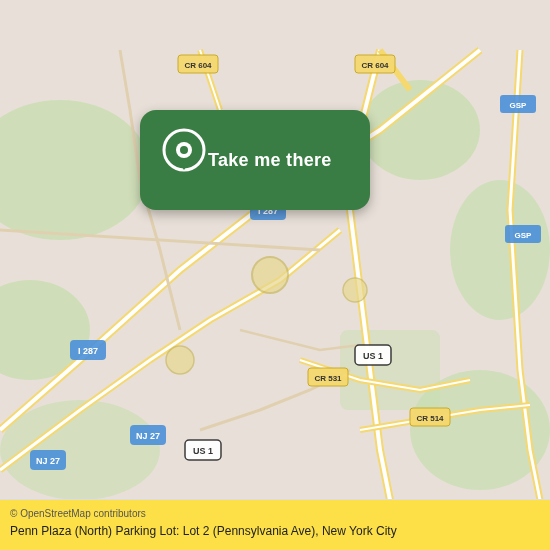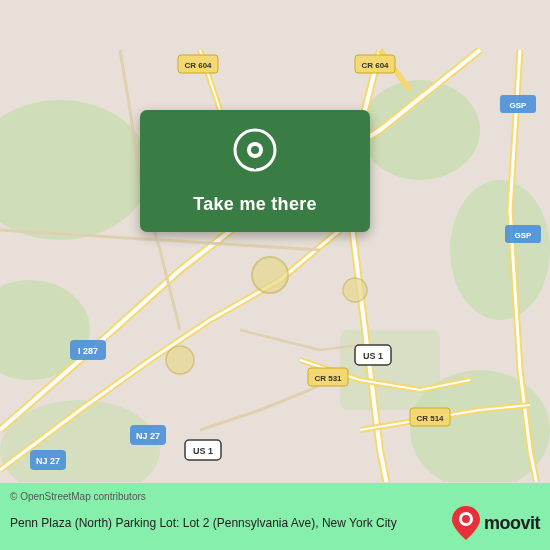--- a/index.html
+++ b/index.html
@@ -35,23 +35,23 @@
       height: 100%;
     }
 
     
     #cta-panel {
       position: absolute;
       top: 110px;
       left: 140px;
       width: 230px;
       background-color: #3a7d44;
-      border-radius: 7px;
+      border-radius: 16px;
       display: flex;
-      flex-direction: column;
+      flex-direction: row;
       align-items: center;
       padding: 18px 20px 16px 20px;
       box-shadow: 0 4px 12px rgba(0,0,0,0.3);
       cursor: pointer;
     }
 
     #pin-icon {
       width: 48px;
       height: 56px;
       margin-bottom: 10px;
@@ -65,21 +65,21 @@
       text-align: center;
       line-height: 1.2;
     }
 
     
     #info-bar {
       position: absolute;
       bottom: 0;
       left: 0;
       width: 100%;
-      background-color: #86efac;
+      background-color: #fde047;
       padding: 8px 10px 10px 10px;
       border-top: 1px solid #ddd;
     }
 
     #attribution {
       font-size: 10px;
       color: #555;
       margin-bottom: 4px;
     }
 
@@ -220,24 +220,15 @@
     </svg>
     <span id="cta-button-label">Take me there</span>
   </div>
 
   <div id="info-bar">
     <div id="attribution">
       <span>© OpenStreetMap contributors</span>
     </div>
     <div id="location-row">
       <span id="location-text">Penn Plaza (North) Parking Lot: Lot 2 (Pennsylvania Ave), New York City</span>
-      <div id="moovit-logo">
-
-        <svg id="moovit-pin" viewBox="0 0 28 34" xmlns="http://www.w3.org/2000/svg">
-          <path d="M 14 0 C 6 0 0 6 0 14 C 0 22 14 34 14 34 C 14 34 28 22 28 14 C 28 6 22 0 14 0 Z" fill="#e8303a"></path>
-          <circle cx="14" cy="13" r="7" fill="white"></circle>
-          <circle cx="14" cy="13" r="4" fill="#e8303a"></circle>
-        </svg>
-        <span id="moovit-text">moovit</span>
-      </div>
     </div>
   </div>
 </div>
 
 </body></html>

